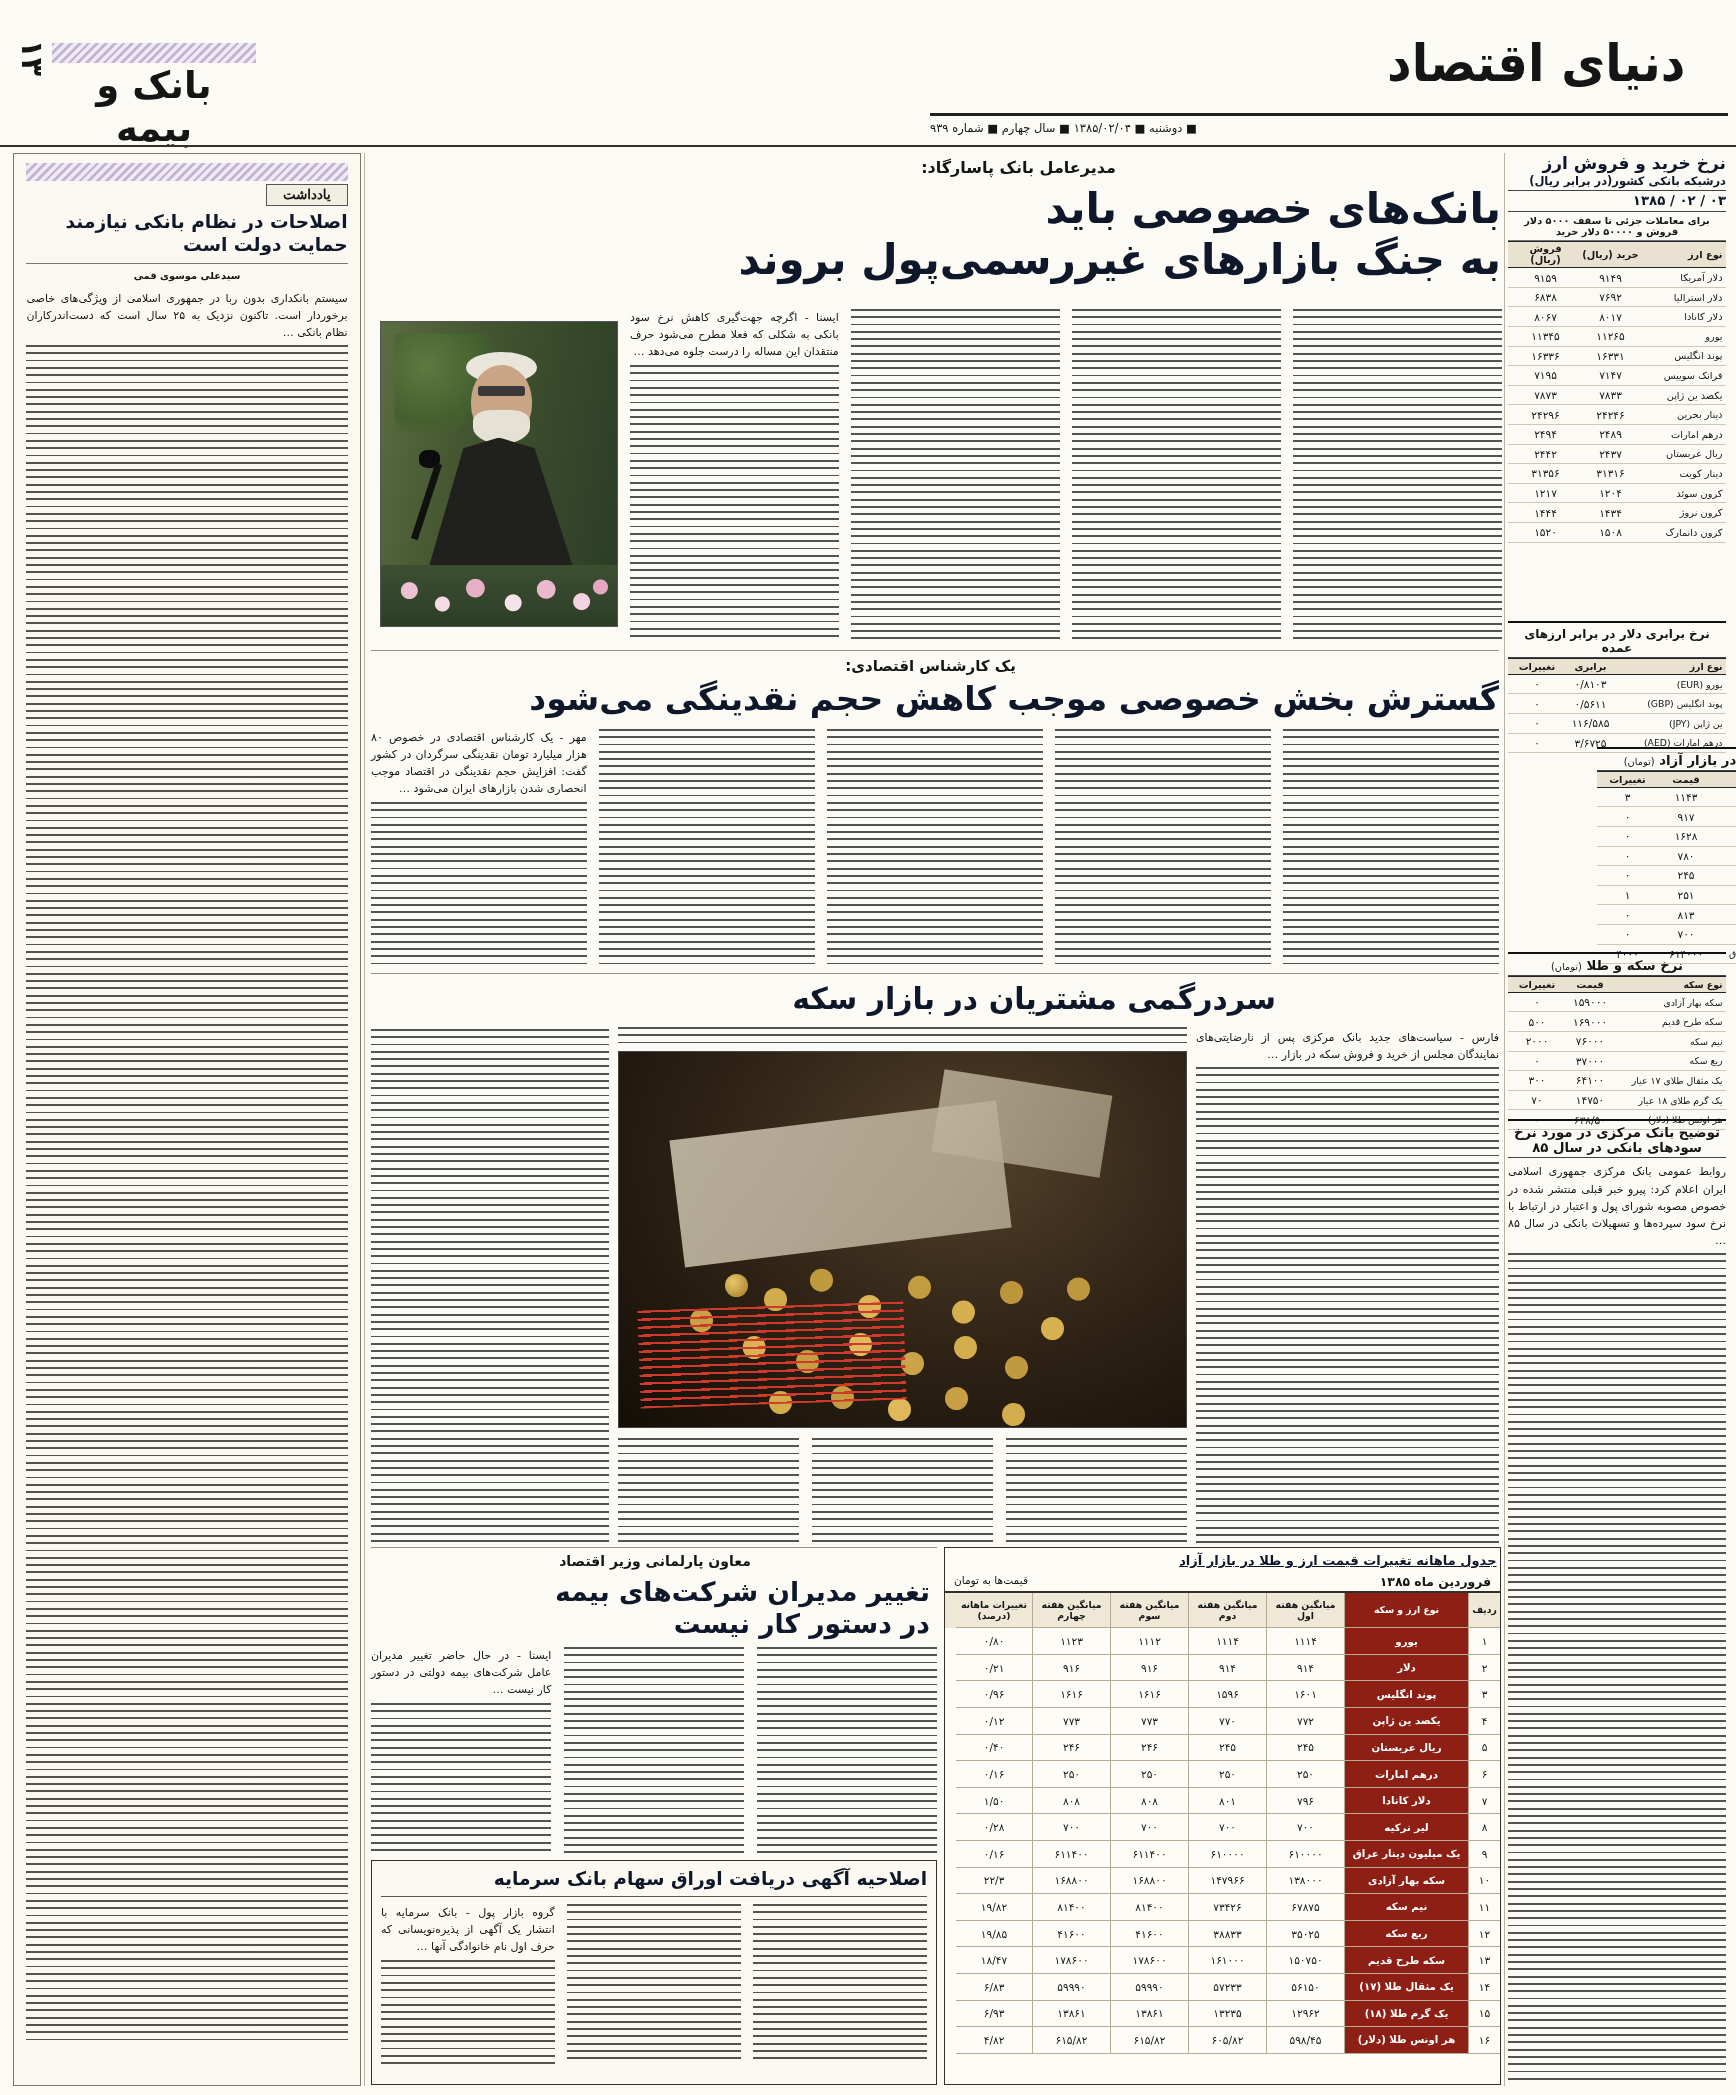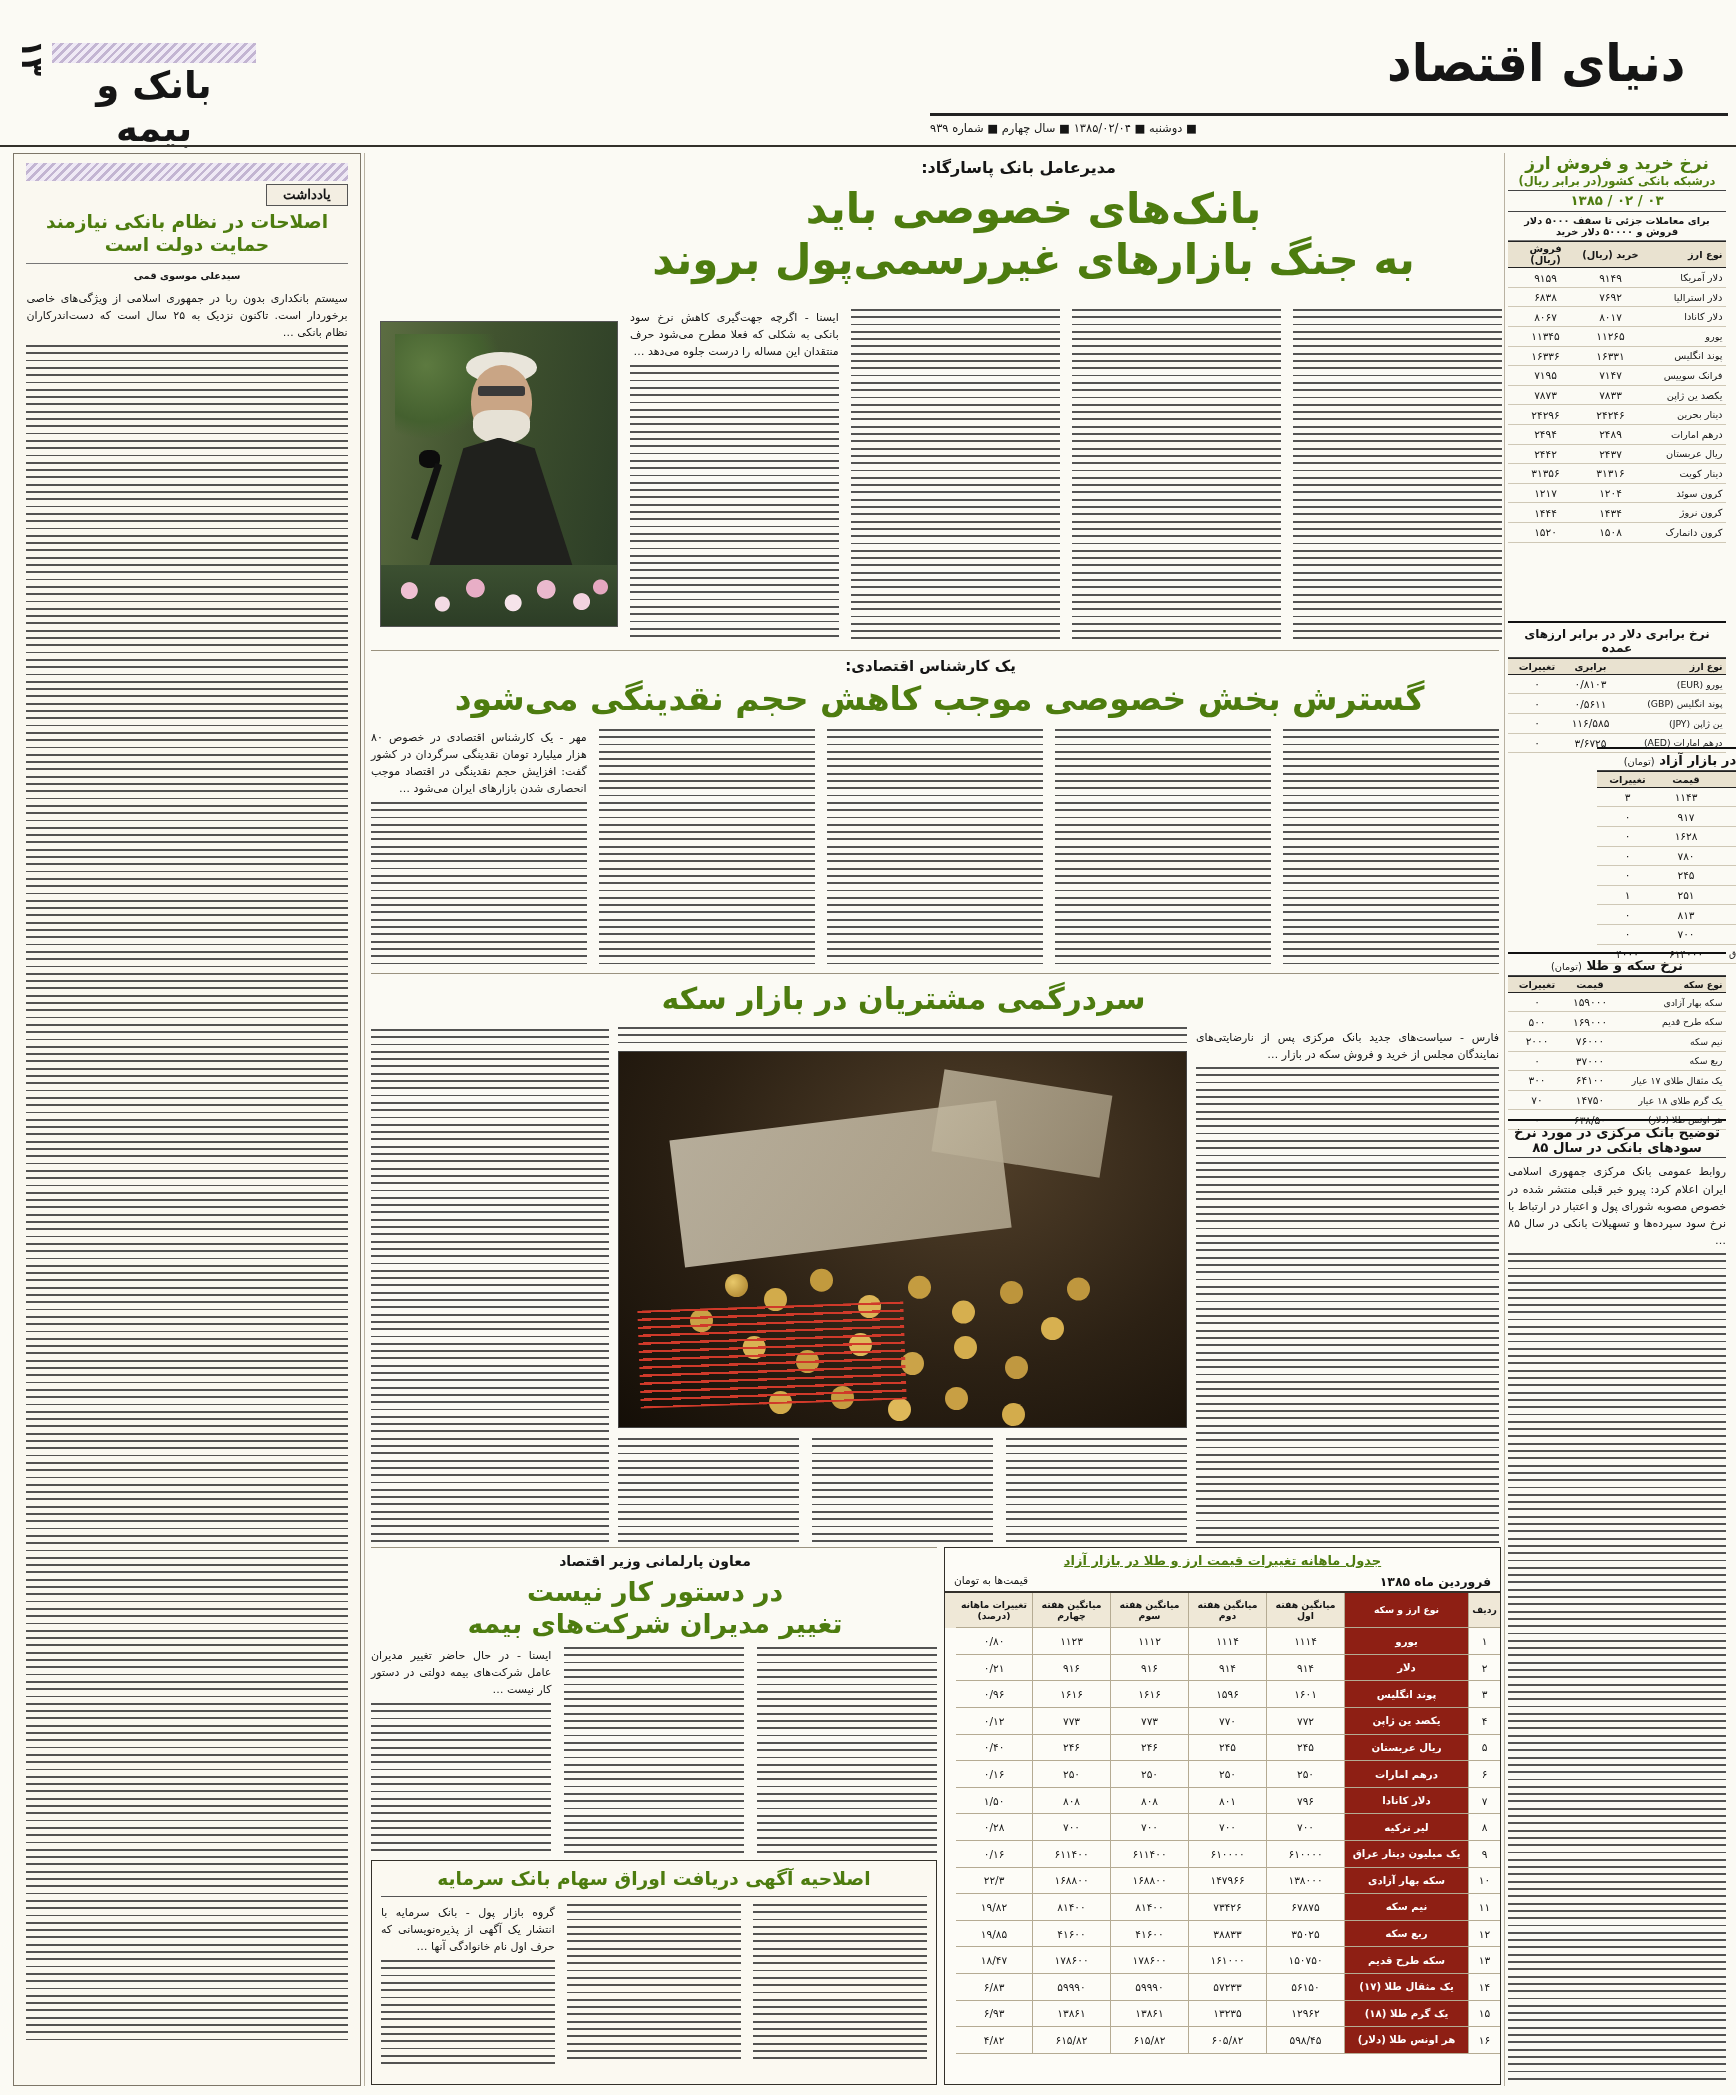--- a/index.html
+++ b/index.html
@@ -5,21 +5,21 @@
   html,body{margin:0;padding:0;background:#8a8a8a;}
   #page{position:relative;width:1737px;height:2095px;background:#fbfaf4;color:#151515;
         font-family:"DejaVu Sans",sans-serif;direction:rtl;overflow:hidden;}
   .abs{position:absolute;box-sizing:border-box;}
   .lines{background-image:repeating-linear-gradient(to bottom,#3c3c3c 0,#3c3c3c 1.8px,transparent 1.8px,transparent 7.3px);opacity:.88;}
   .redlines{background-image:repeating-linear-gradient(to bottom,#d03a2a 0,#d03a2a 2.3px,transparent 2.3px,transparent 8px);}
   .cols{display:flex;gap:12.4px;}
   .col{flex:1;display:flex;flex-direction:column;}
   p.lead{font-size:11px;line-height:1.55;text-align:justify;margin:0 0 4.4px;}
   .kicker{font-weight:bold;text-align:center;}
-  .headline{font-weight:bold;text-align:center;line-height:1.22;color:#4d7c0f;}
+  .headline{font-weight:bold;line-height:1.22;color:#0f172a;}
   .vrule{width:0.9px;background:#b9b2a2;}
   .hrule{height:0.9px;background:#9a927f;}
 
   
   .trow{display:flex;border-bottom:0.9px solid #cfc8b6;min-height:18.6px;align-items:stretch;}
   .tcell{box-sizing:border-box;padding:1.8px 3.5px;font-size:10.6px;display:flex;align-items:center;justify-content:center;text-align:center;}
   .thead{display:flex;font-weight:bold;background:#e9e2d0;border-top:1.8px solid #222;border-bottom:0.9px solid #222;}
   .thead .tcell{font-size:9.8px;}
   .boxtitle{font-weight:bold;text-align:center;border-top:2.7px solid #111;border-bottom:0.9px solid #444;padding:3.5px 1.8px 2.7px;}
   .unit{font-weight:normal;font-size:9.8px;}
@@ -198,22 +198,22 @@
         <div class="lines" style="height:100%;"></div>
       </div>
     <div class="col">
         <div class="lines" style="height:100%;"></div>
       </div>
   </div>
 
   <div class="abs hrule" style="left:372px;top:1547px;width:566px;"></div>
   <div class="abs kicker" style="left:381px;top:1553px;width:550px;font-size:14px;">معاون پارلمانی وزیر اقتصاد</div>
   <div class="abs headline" style="left:381px;top:1576px;width:550px;font-size:26.6px;">
+    <div>تغییر مدیران شرکت‌های بیمه</div>
     <div>در دستور کار نیست</div>
-    <div>تغییر مدیران شرکت‌های بیمه</div>
   </div>
   <div class="abs cols" style="left:372px;top:1647px;width:566px;height:206px;">
     <div class="col">
         <div class="lines" style="height:100%;"></div>
       </div>
     <div class="col">
         <div class="lines" style="height:100%;"></div>
       </div>
     <div class="col">
       <p class="lead">ایسنا - در حال حاضر تغییر مدیران عامل شرکت‌های بیمه دولتی در دستور کار نیست …</p>

